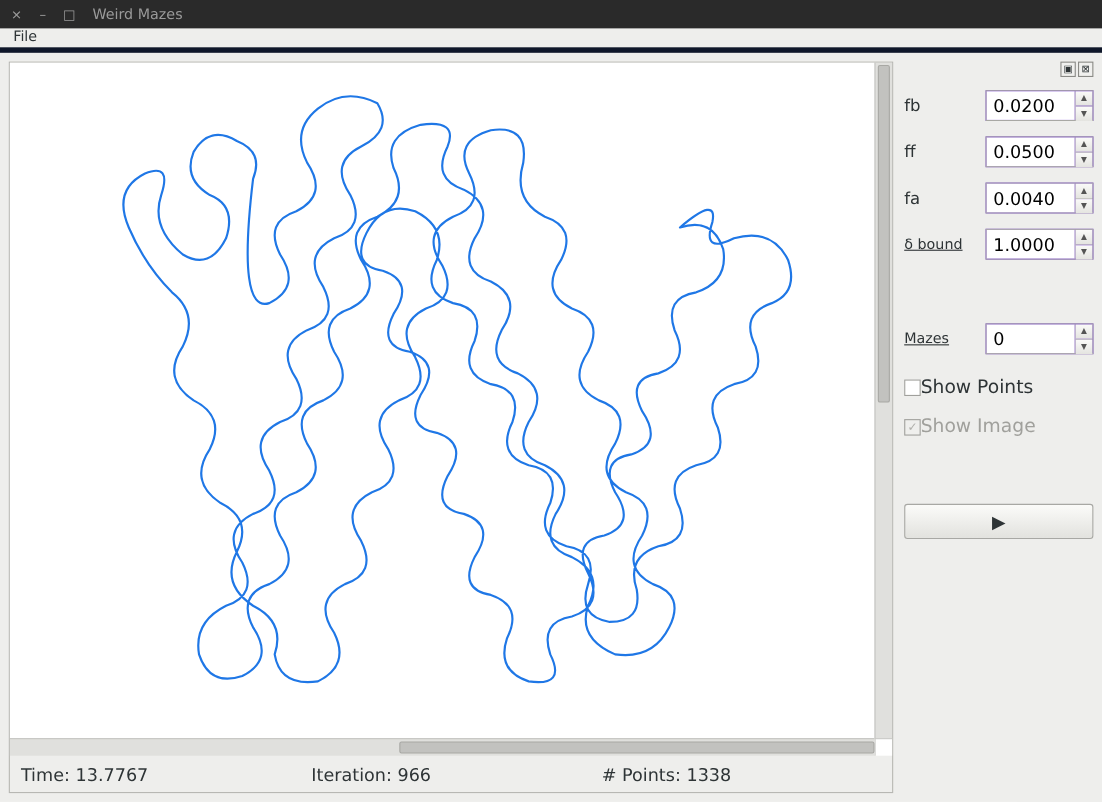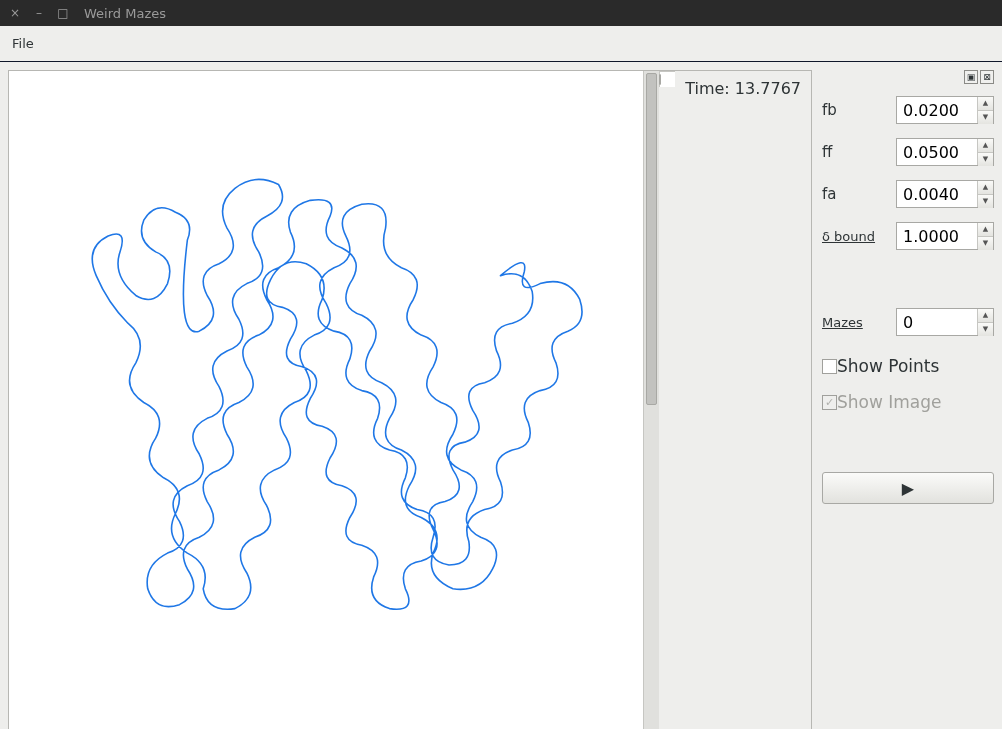--- a/index.html
+++ b/index.html
@@ -25,38 +25,38 @@
   .titlebar .winbtn {
     width: 18px; height: 18px;
     display: inline-flex; align-items: center; justify-content: center;
     margin-right: 6px;
     font-size: 12px;
     cursor: pointer;
   }
   .titlebar .title { margin-left: 6px; font-size: 13px; }
   
   .menubar {
-    height: 36px;
+    height: 22px;
     background: #eeeeec;
-    border-bottom: 1px solid #0f172a;
-    display: flex; align-items: center;
+    border-bottom: 5px solid #0f172a;
+    display: flex; align-items: flex-end;
     padding-left: 6px;
   }
   .menubar .menuitem { padding: 2px 6px; cursor: default; }
   
   .client {
     display: flex;
     height: calc(100% - 26px - 22px);
     padding: 8px;
     gap: 10px;
   }
   .left {
     flex: 1;
     display: flex;
-    flex-direction: row;
+    flex-direction: column;
     border: 1px solid #b7b7b3;
     background: #eeeeec;
     position: relative;
   }
   .canvas-wrap {
     flex: 1;
     position: relative;
     display: flex;
   }
   .canvas {
@@ -210,20 +210,26 @@
     <div class="hscroll-row">
       <div class="hscroll">
         <div class="thumb"></div>
       </div>
       <div class="hscroll-corner"></div>
     </div>
     <div class="status">
       <div class="col">
         <span>Time: </span><span>13.7767</span>
       </div>
+      <div class="col">
+        <span>Iteration: </span><span>966</span>
+      </div>
+      <div class="col">
+        <span># Points: </span><span>1338</span>
+      </div>
     </div>
   </div>
 
   <div class="right">
     <div class="winicons">
       <span class="ico">▣</span>
       <span class="ico">⊠</span>
     </div>
 
     <div class="param-row">

